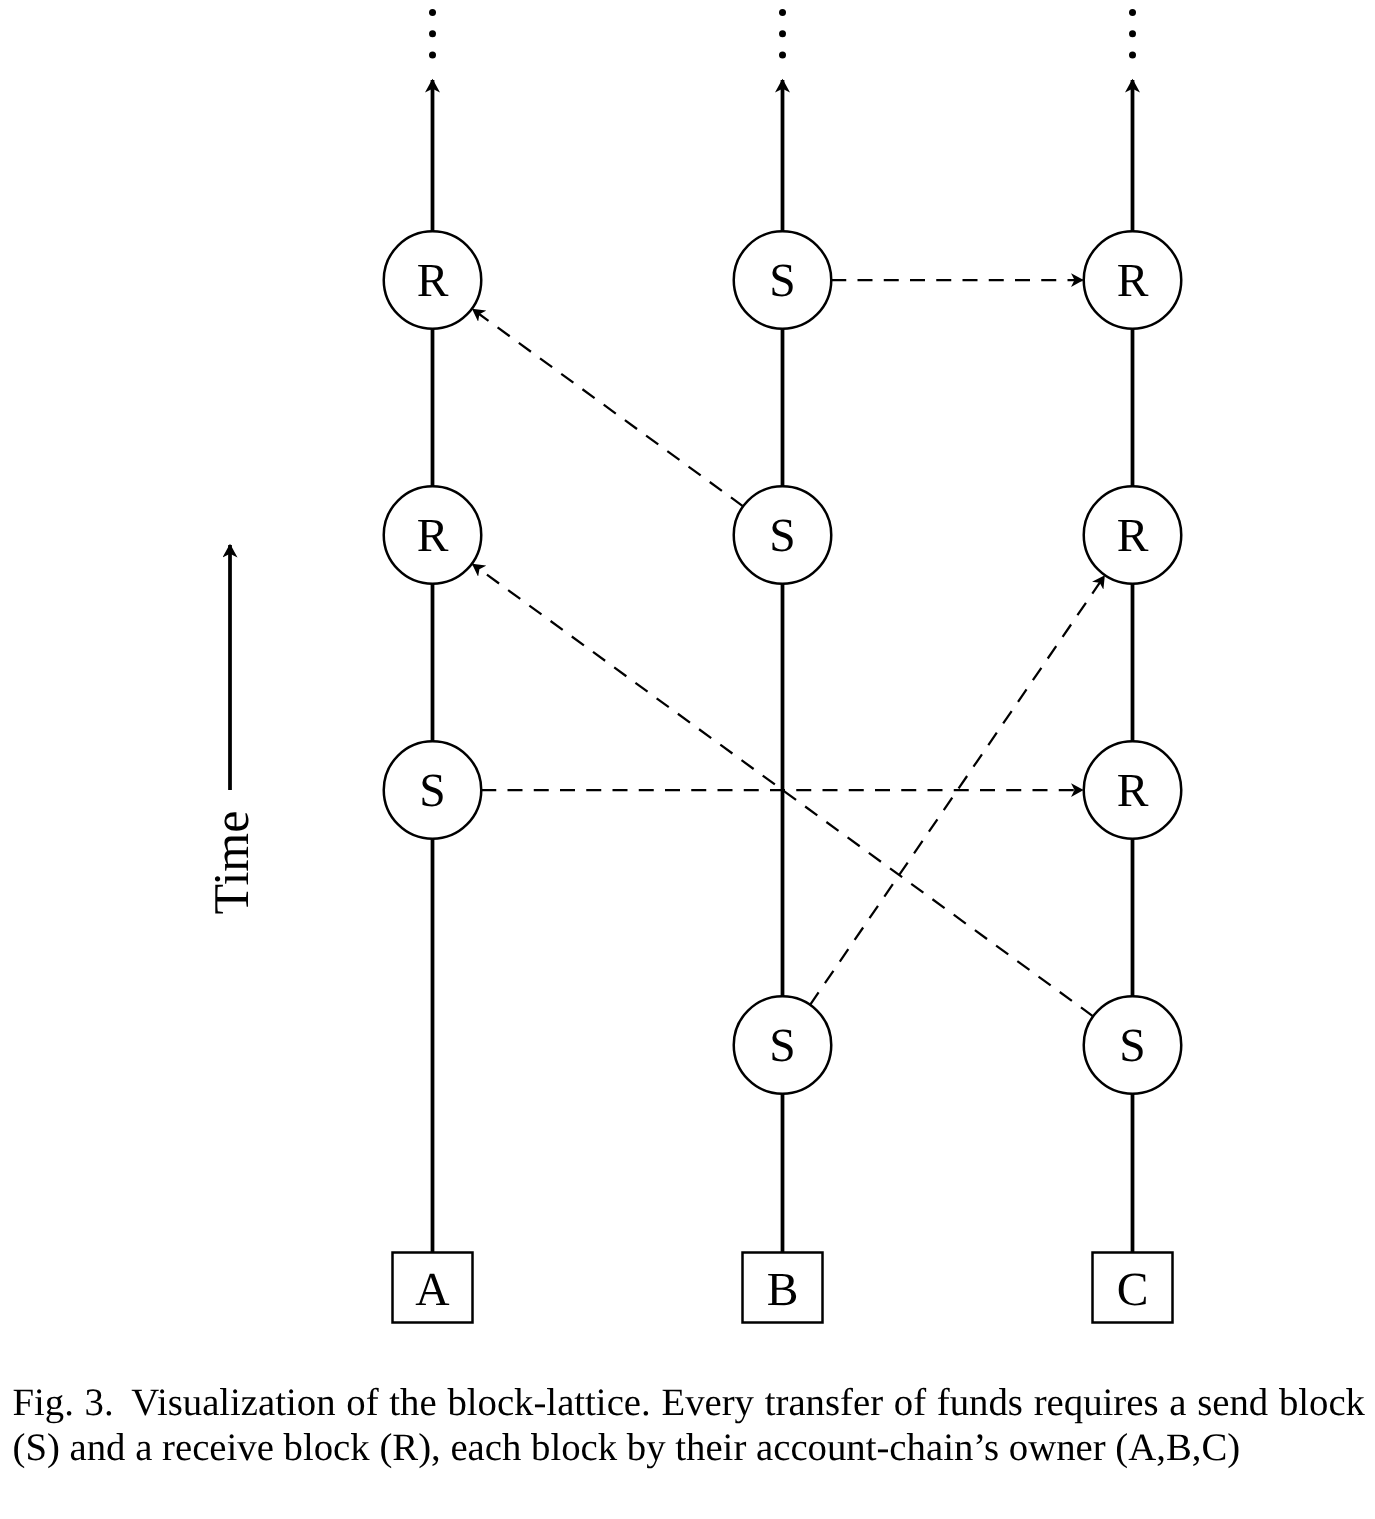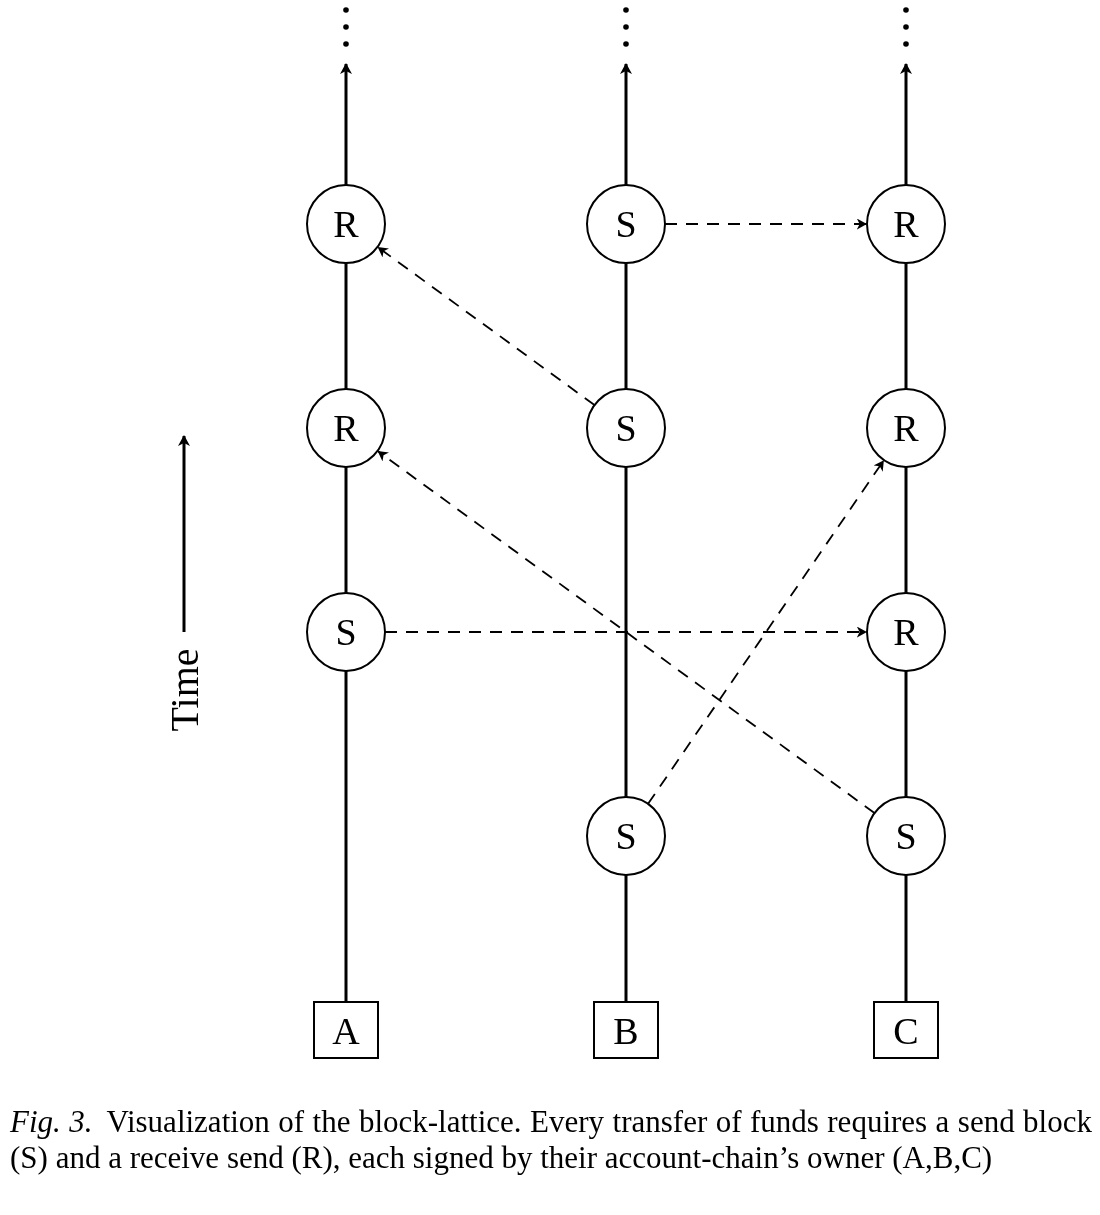--- a/index.html
+++ b/index.html
@@ -3,21 +3,21 @@
 <meta charset="utf-8">
 <style>
   html, body { margin: 0; padding: 0; background: #ffffff; }
   body { width: 1100px; height: 1215px; position: relative; overflow: hidden;
          font-family: "Liberation Serif", "DejaVu Serif", serif; color: #000; }
   #diagram { position: absolute; left: 0; top: 0; width: 1100px; height: 1080px; }
   .node-text { font-family: "Liberation Serif", "DejaVu Serif", serif; font-size: 38px; }
   .time-text { font-family: "Liberation Serif", "DejaVu Serif", serif; font-size: 40px; }
   #caption { position: absolute; left: 10px; top: 1104px; width: 1082px;
              font-size: 31px; line-height: 36px; text-align: justify; text-align-last: left; }
-  #caption .fig-label { margin-right: 6px; font-style: italic; }
+  #caption .fig-label { margin-right: 6px; }
 </style>
 </head>
 <body>
 
 <svg id="diagram" width="1100" height="1080" viewBox="0 0 1100 1080" xmlns="http://www.w3.org/2000/svg">
   <defs>
     <marker id="arrow-solid" viewBox="0 0 12 12" refX="10" refY="6" markerWidth="12" markerHeight="12" markerUnits="userSpaceOnUse" orient="auto">
       <path d="M0,0 L11,6 L0,12 L3,6 Z" fill="#000"></path>
     </marker>
     <marker id="arrow-dash" viewBox="0 0 12 12" refX="10" refY="6" markerWidth="11" markerHeight="11" markerUnits="userSpaceOnUse" orient="auto">
@@ -106,14 +106,14 @@
       </g>
     </g>
   <g id="time-axis">
     <line x1="184" y1="632" x2="184" y2="436" stroke="#000" stroke-width="3" marker-end="url(#arrow-solid)"></line>
     <text class="time-text" x="0" y="0" text-anchor="middle" transform="translate(198,690) rotate(-90)">Time</text>
   </g>
 </svg>
 
 <div id="caption">
   <span class="fig-label">Fig. 3.</span>
-  <span>Visualization of the block-lattice. Every transfer of funds requires a send block (S) and a receive send (R), each signed by their account-chain’s owner (A,B,C)</span>
+  <span>Visualization of the block-lattice. Every transfer of funds requires a send block (S) and a receive block (R), each block by their account-chain’s owner (A,B,C)</span>
 </div>
 
 </body></html>

